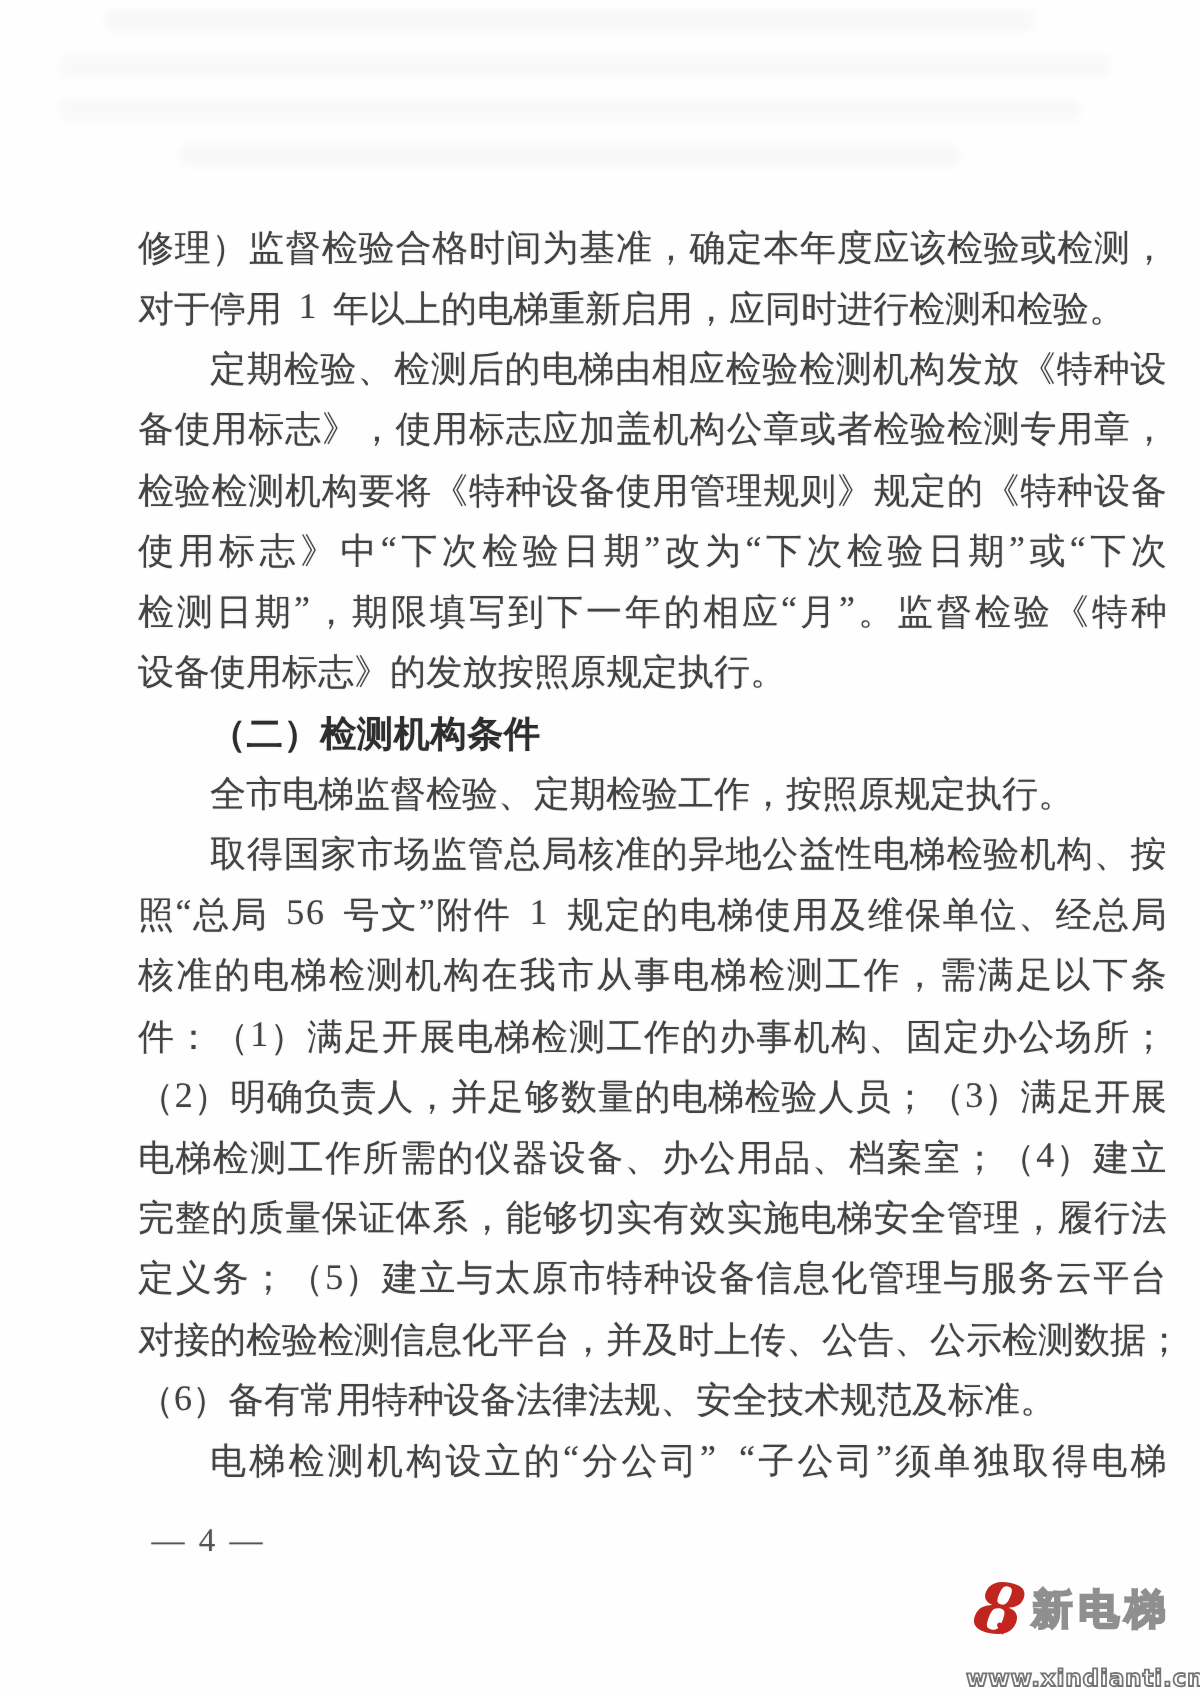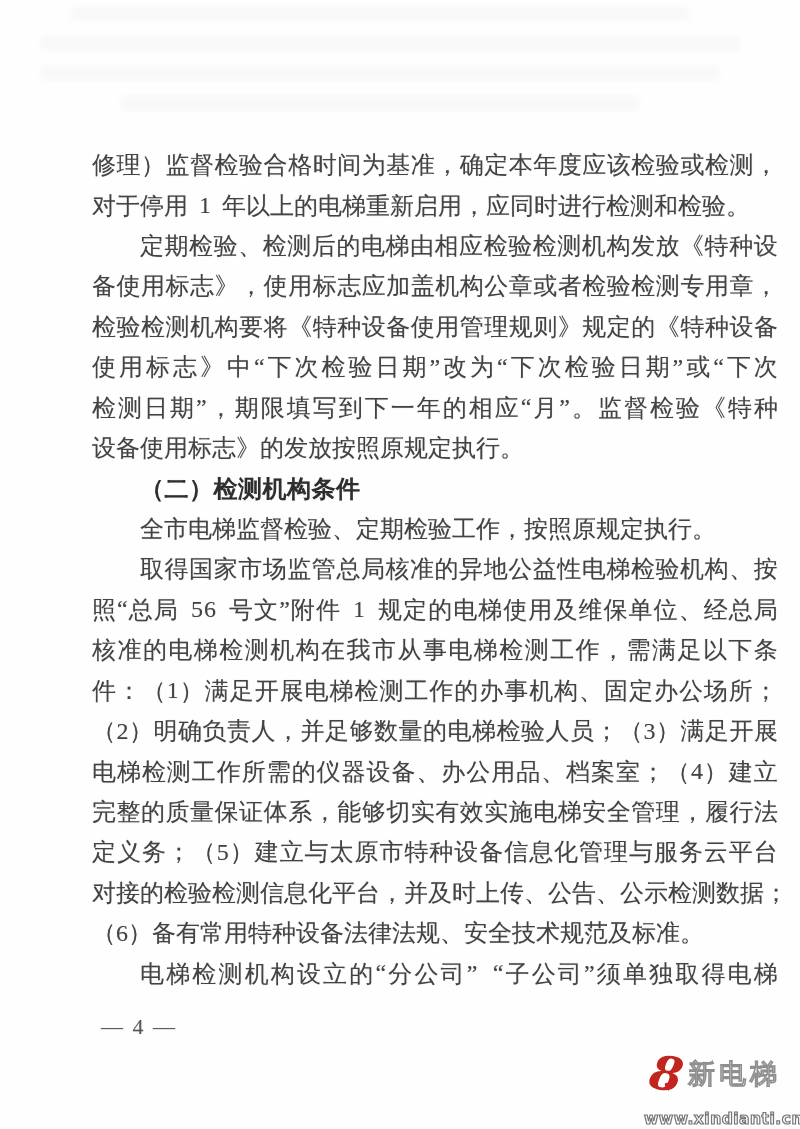--- a/index.html
+++ b/index.html
@@ -56,21 +56,21 @@
     font-size:47px;line-height:1;color:#c1261e;
     transform:rotate(10deg);
   }
   .logo .heart{
     position:absolute;left:24px;top:27px;
     font-size:15px;line-height:1;color:#cb1f26;
   }
   .logo .brand{
     position:absolute;left:48px;top:8px;
     font-family:"DejaVu Sans","Liberation Sans",sans-serif;
-    font-size:27px;line-height:1;font-weight:normal;
+    font-size:27px;line-height:1;font-weight:bold;
     letter-spacing:4px;color:#ffffff;
     -webkit-text-stroke:1.6px #8f8f8f;
   }
   .logo .url{
     position:absolute;left:4px;top:60px;width:150px;text-align:center;
     font-family:"DejaVu Sans","Liberation Sans",sans-serif;
     font-size:15.5px;line-height:1;font-weight:bold;
     letter-spacing:0.5px;color:#ffffff;
     -webkit-text-stroke:1.2px #757575;
   }

